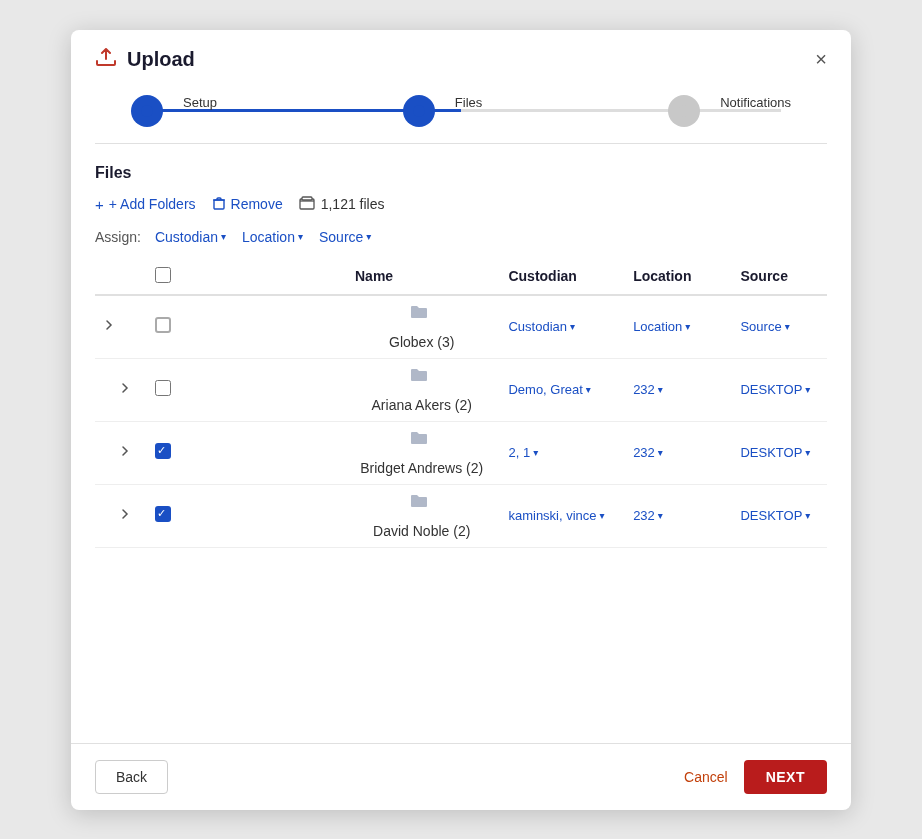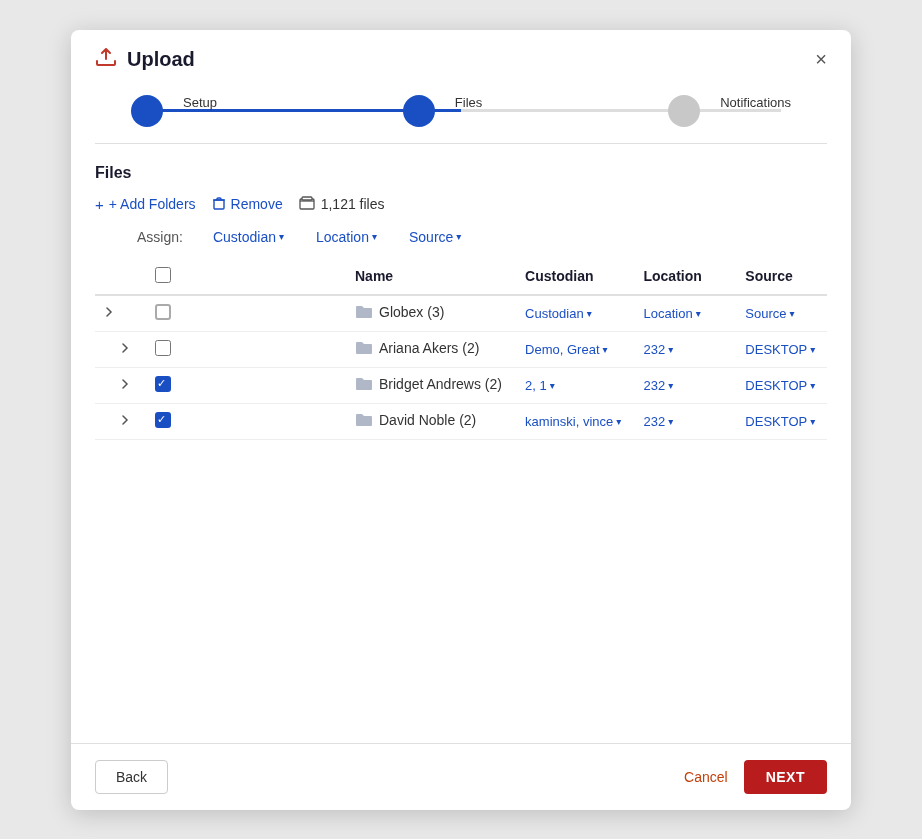--- a/index.html
+++ b/index.html
@@ -136,23 +136,22 @@
     .files-count {
       display: flex;
       align-items: center;
       gap: 6px;
       color: #333;
       font-size: 14px;
     }
     .assign-row {
       display: flex;
       align-items: center;
-      gap: 20px;
+      gap: 4px;
       margin-bottom: 12px;
-      margin-left: 42px;
     }
     .assign-label {
       color: #555;
       font-size: 14px;
       margin-right: 4px;
     }
     .assign-dropdown {
       background: none;
       border: none;
       color: #1a4fc4;
@@ -279,22 +278,23 @@
       border-radius: 4px;
       padding: 9px 22px;
       color: #fff;
       font-size: 14px;
       font-weight: 600;
       cursor: pointer;
       letter-spacing: 0.5px;
     }
     .name-cell {
       display: flex;
-      align-items: flex-start;
-      gap: 1px;
+      align-items: center;
+      gap: 12px;
+      flex-direction: column;
     }
     .checkbox-checked-blue {
       display: inline-block;
       width: 16px;
       height: 16px;
       background: #1a4fc4;
       border-radius: 3px;
       position: relative;
     }
     .checkbox-checked-blue::after {

